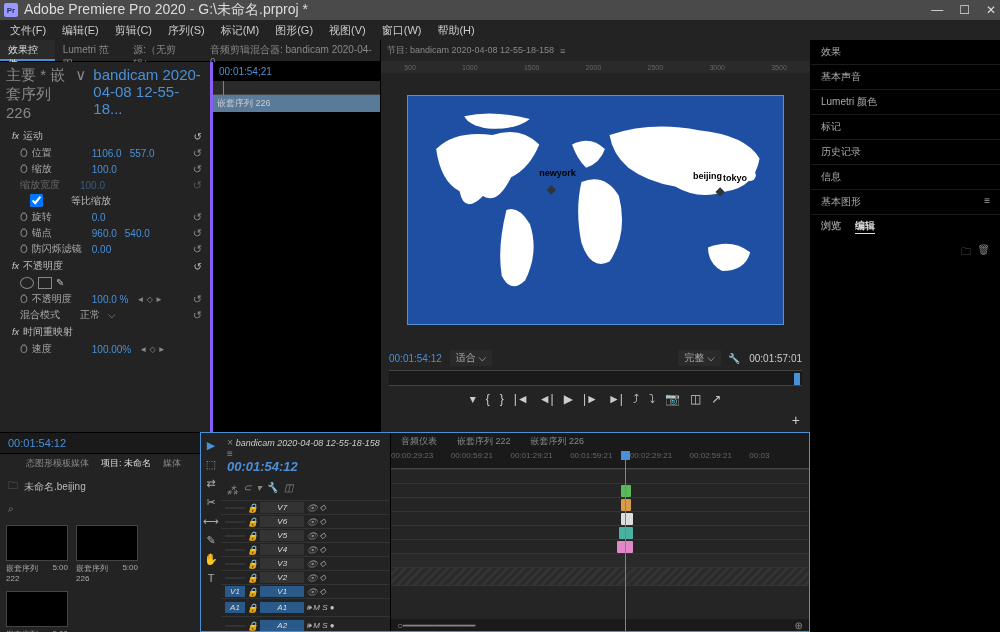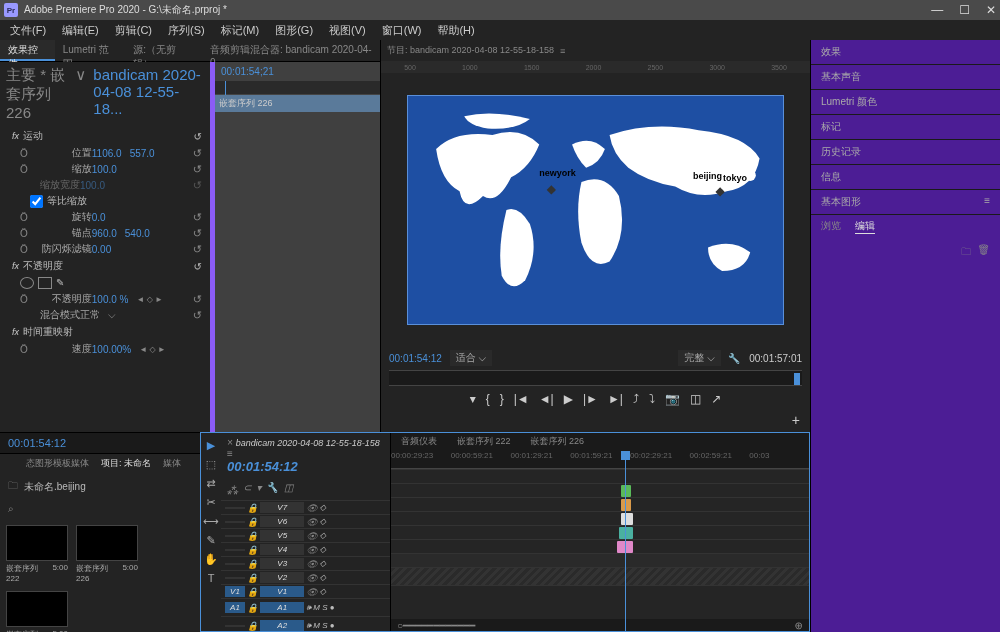--- a/index.html
+++ b/index.html
@@ -1,41 +1,41 @@
 <!DOCTYPE html>
 <html><head>
 <meta charset="utf-8">
 <style>
 * { margin: 0; padding: 0; box-sizing: border-box; font-family: "Microsoft YaHei", Arial, sans-serif; }
 body { background: #1a1a1a; color: #bbb; font-size: 10px; width: 1000px; height: 632px; overflow: hidden; }
 .titlebar { background: #4a4a4a; height: 20px; display: flex; align-items: center; padding: 0 4px; }
 .titlebar .pr-logo { width: 14px; height: 14px; background: #9999ff; border-radius: 2px; margin-right: 6px; display: flex; align-items: center; justify-content: center; font-size: 8px; color: #2a2a5a; font-weight: bold; }
-.titlebar .title { flex: 1; color: #ddd; font-size: 10px; }
+.titlebar .title { flex: 1; color: #ddd; font-size: 14px; }
 .titlebar .win-controls { display: flex; gap: 16px; color: #ddd; font-size: 12px; }
 .titlebar .win-controls span { cursor: pointer; }
 .menubar { background: #232323; height: 20px; display: flex; align-items: center; padding: 0 4px; gap: 4px; }
 .menubar span { padding: 2px 6px; color: #ccc; font-size: 11px; cursor: pointer; }
 .main { display: flex; height: 592px; }
-.right-panel { width: 230px; background: #4c1d95; border-left: 1px solid #000; }
+.right-panel { width: 230px; background: #000000; border-left: 1px solid #000; }
 .panel-tabs { display: flex; background: #232323; height: 22px; border-bottom: 1px solid #000; font-size: 10px; }
 .panel-tabs .tab { padding: 3px 8px; color: #888; cursor: pointer; }
 .panel-tabs .tab.active { color: #ddd; background: #2a2a2a; border-bottom: 2px solid #4a90d9; }
 .effect-controls { background: #232323; flex: 1; overflow: hidden; }
 .ec-header { display: flex; padding: 4px 6px; font-size: 15px; }
 .ec-header .crumb { color: #888; }
 .ec-header .active-clip { color: #4a90d9; margin-left: 4px; }
 .ec-body { padding: 2px 0; }
 .ec-section { padding: 2px 8px; color: #aaa; font-size: 10px; display: flex; align-items: center; }
 .ec-prop { display: flex; align-items: center; padding: 1px 8px 1px 20px; font-size: 10px; }
-.ec-prop .name { width: 60px; color: #aaa; text-align: right; }
+.ec-prop .name { width: 60px; color: #aaa; }
 .ec-prop .val { color: #4a90d9; margin-right: 8px; }
 .ec-prop .reset { margin-left: auto; color: #888; font-size: 11px; }
 .ec-fx { padding: 2px 8px 2px 12px; display: flex; align-items: center; }
 .ec-fx .fx-badge { font-style: italic; color: #ccc; margin-right: 4px; font-size: 9px; }
-.checkbox-row { display: flex; align-items: flex-end; padding: 1px 8px 1px 30px; }
+.checkbox-row { display: flex; align-items: flex-start; padding: 1px 8px 1px 30px; gap: 24px; }
 .checkbox-row input { margin-right: 4px; }
 .shape-icons { display: flex; gap: 4px; padding: 2px 8px 2px 20px; }
 .shape-icons span { width: 14px; height: 12px; border: 1px solid #888; display: inline-block; }
 .shape-icons .ellipse { border-radius: 50%; }
 .timecode-area { background: #1a1a1a; padding: 4px 8px; color: #4a90d9; font-size: 11px; border-top: 1px solid #000; }
 .project-panel { background: #232323; flex: 1; border-top: 1px solid #000; }
 .project-tabs { display: flex; height: 20px; font-size: 9px; padding-left: 20px; }
 .project-tabs .tab { padding: 3px 6px; color: #888; }
 .project-tabs .tab.active { color: #ddd; }
 .bin-row { display: flex; align-items: center; padding: 4px 8px; gap: 6px; }
@@ -87,21 +87,21 @@
 .tracks-area { flex: 1; background: #252525; position: relative; }
 .track-row { height: 14px; border-top: 1px solid #333; position: relative; }
 .clip { position: absolute; height: 12px; top: 1px; border-radius: 1px; }
 .clip.c-green { background: #5aba5a; }
 .clip.c-orange { background: #d99a4a; }
 .clip.c-white { background: #ddd; }
 .clip.c-teal { background: #4ab0a0; }
 .clip.c-pink { background: #e088c8; }
 .right-panel .r-item { padding: 5px 10px; font-size: 10px; color: #aaa; border-bottom: 1px solid #1a1a1a; cursor: pointer; }
 .right-sub { display: flex; gap: 14px; padding: 4px 10px; font-size: 10px; }
-.right-sub span { color: #888; }
+.right-sub span { color: #888; font-weight: bold; }
 .right-sub .active { color: #ddd; border-bottom: 1px solid #ddd; }
 .right-icons { display: flex; justify-content: flex-end; padding: 6px 10px; gap: 6px; color: #888; }
 .bottom-row { display: flex; height: 200px; }
 .bottom-left { width: 200px; }
 svg.continents { width: 100%; height: 100%; }
 </style>
 </head>
 <body>
 
 <div class="titlebar">
@@ -221,21 +221,21 @@
                   <span>时间重映射</span>
                 </div>
               <div class="ec-prop">
                   <span style="color:#888;margin-right:4px">Ö</span>
                   <span class="name">速度</span>
                   <span class="val">100.00%</span>
                   <span style="color:#888;font-size:8px">◄ ◇ ►</span>
                 </div>
             </div>
           </div>
-          <div style="width:170px;background:#404040;border-left:5px solid #8b5cf6">
+          <div style="width:170px;background:#000000;border-left:3px solid #8b5cf6">
             <div style="padding:4px 6px"><span class="source-tc">00:01:54;21</span></div>
             <div class="ruler-mini">
                 <div class="playhead"></div>
               </div>
             <div class="nested-label" style="background:#5a7a9a;padding:2px 4px">嵌套序列 226</div>
           </div>
         </div>
       </div>
 
       <div class="program-panel" style="width:430px">

